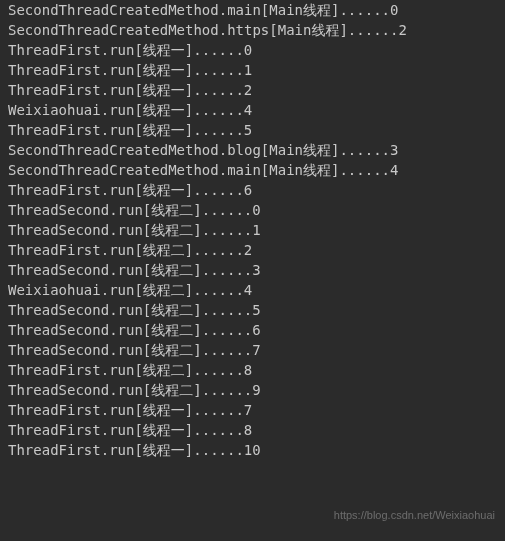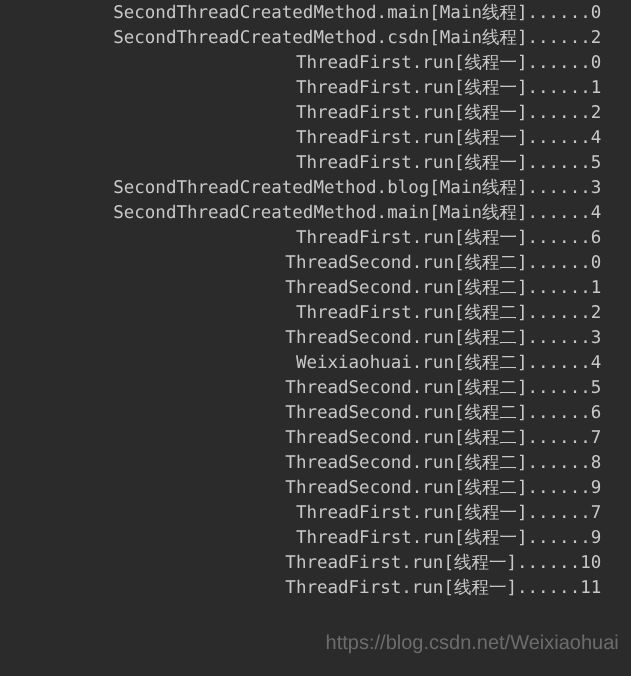--- a/index.html
+++ b/index.html
@@ -13,60 +13,58 @@
       font-family: 'Consolas', 'Monaco', monospace;
       font-size: 14px;
       line-height: 20px;
       padding: 0;
       width: 505px;
       height: 541px;
       overflow: hidden;
       position: relative;
     }
     .console-output {
-      padding: 0 24px;
-      text-align: right;
+      padding: 0 8px;
     }
     .line {
       white-space: nowrap;
       color: #c8c8c8;
     }
     .watermark {
       position: absolute;
       bottom: 16px;
       right: 10px;
       color: #888888;
-      font-size: 16px;
+      font-size: 11px;
       opacity: 0.7;
       font-family: Arial, sans-serif;
     }
   </style>
 </head>
 <body>
 
 <div class="console-output">
   <div class="line">SecondThreadCreatedMethod.main[Main线程]......0</div>
-  <div class="line">SecondThreadCreatedMethod.csdn[Main线程]......2</div>
+  <div class="line">SecondThreadCreatedMethod.https[Main线程]......2</div>
   <div class="line">ThreadFirst.run[线程一]......0</div>
   <div class="line">ThreadFirst.run[线程一]......1</div>
   <div class="line">ThreadFirst.run[线程一]......2</div>
-  <div class="line">ThreadFirst.run[线程一]......4</div>
+  <div class="line">Weixiaohuai.run[线程一]......4</div>
   <div class="line">ThreadFirst.run[线程一]......5</div>
   <div class="line">SecondThreadCreatedMethod.blog[Main线程]......3</div>
   <div class="line">SecondThreadCreatedMethod.main[Main线程]......4</div>
   <div class="line">ThreadFirst.run[线程一]......6</div>
   <div class="line">ThreadSecond.run[线程二]......0</div>
   <div class="line">ThreadSecond.run[线程二]......1</div>
   <div class="line">ThreadFirst.run[线程二]......2</div>
   <div class="line">ThreadSecond.run[线程二]......3</div>
   <div class="line">Weixiaohuai.run[线程二]......4</div>
   <div class="line">ThreadSecond.run[线程二]......5</div>
   <div class="line">ThreadSecond.run[线程二]......6</div>
   <div class="line">ThreadSecond.run[线程二]......7</div>
-  <div class="line">ThreadSecond.run[线程二]......8</div>
+  <div class="line">ThreadFirst.run[线程二]......8</div>
   <div class="line">ThreadSecond.run[线程二]......9</div>
   <div class="line">ThreadFirst.run[线程一]......7</div>
-  <div class="line">ThreadFirst.run[线程一]......9</div>
+  <div class="line">ThreadFirst.run[线程一]......8</div>
   <div class="line">ThreadFirst.run[线程一]......10</div>
-  <div class="line">ThreadFirst.run[线程一]......11</div>
 </div>
 
 <div class="watermark">https://blog.csdn.net/Weixiaohuai</div>
 
 </body></html>

